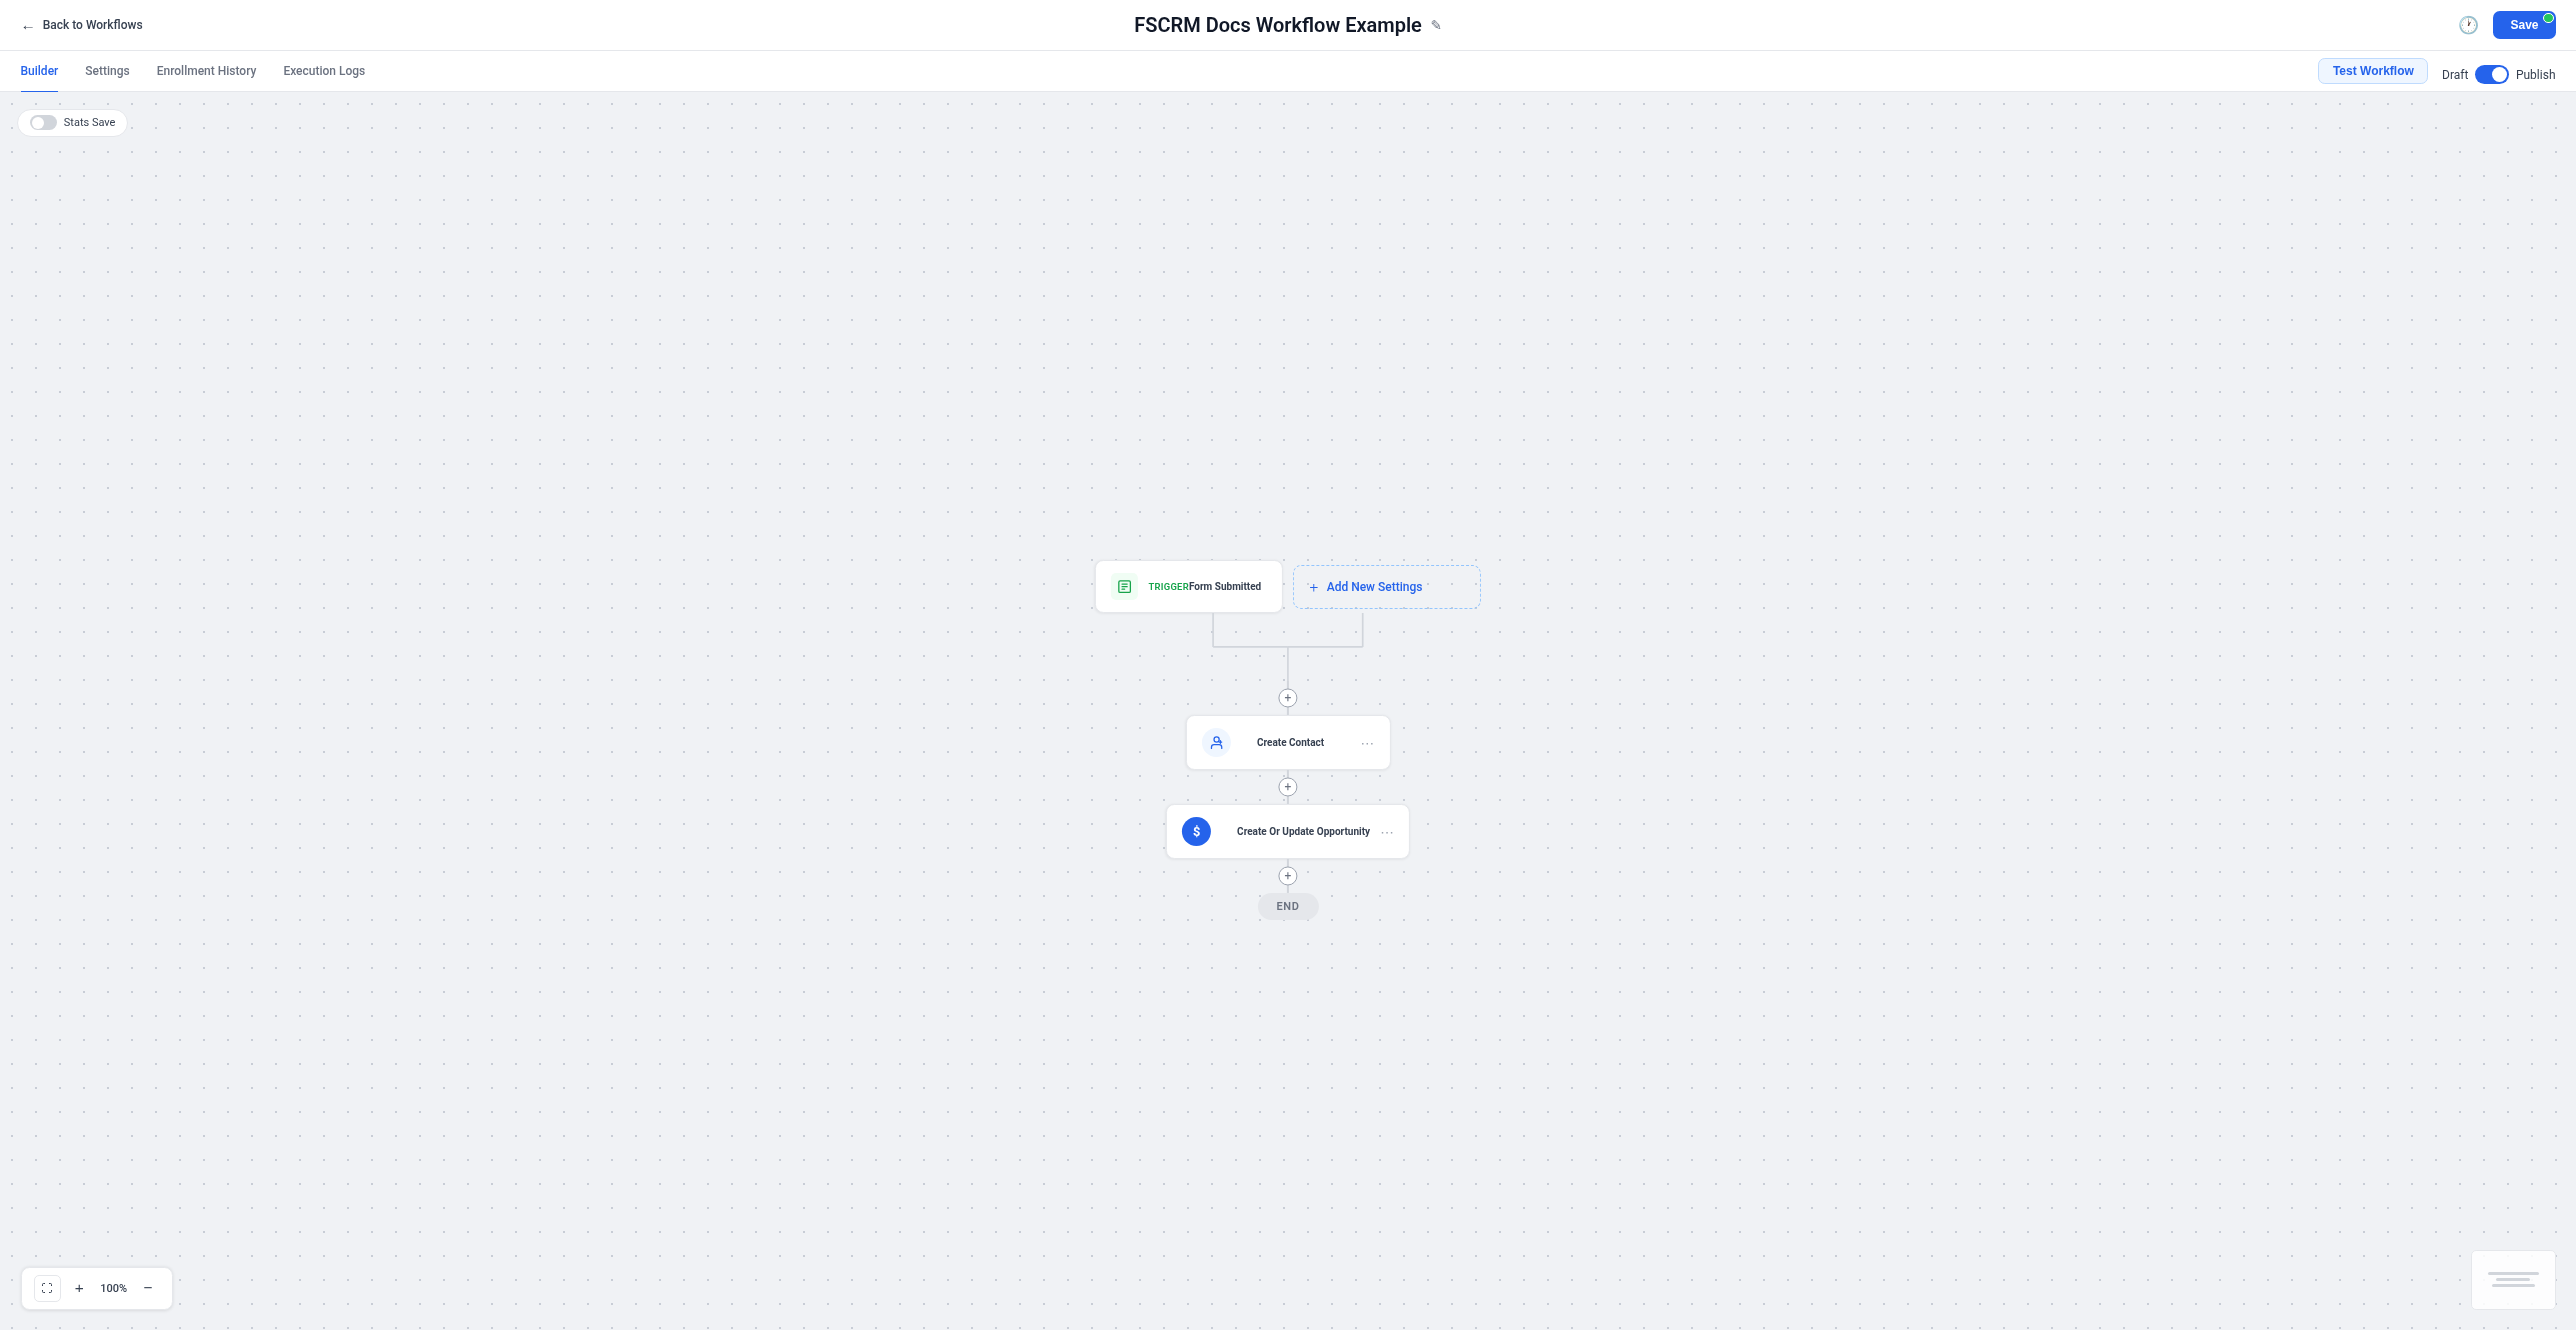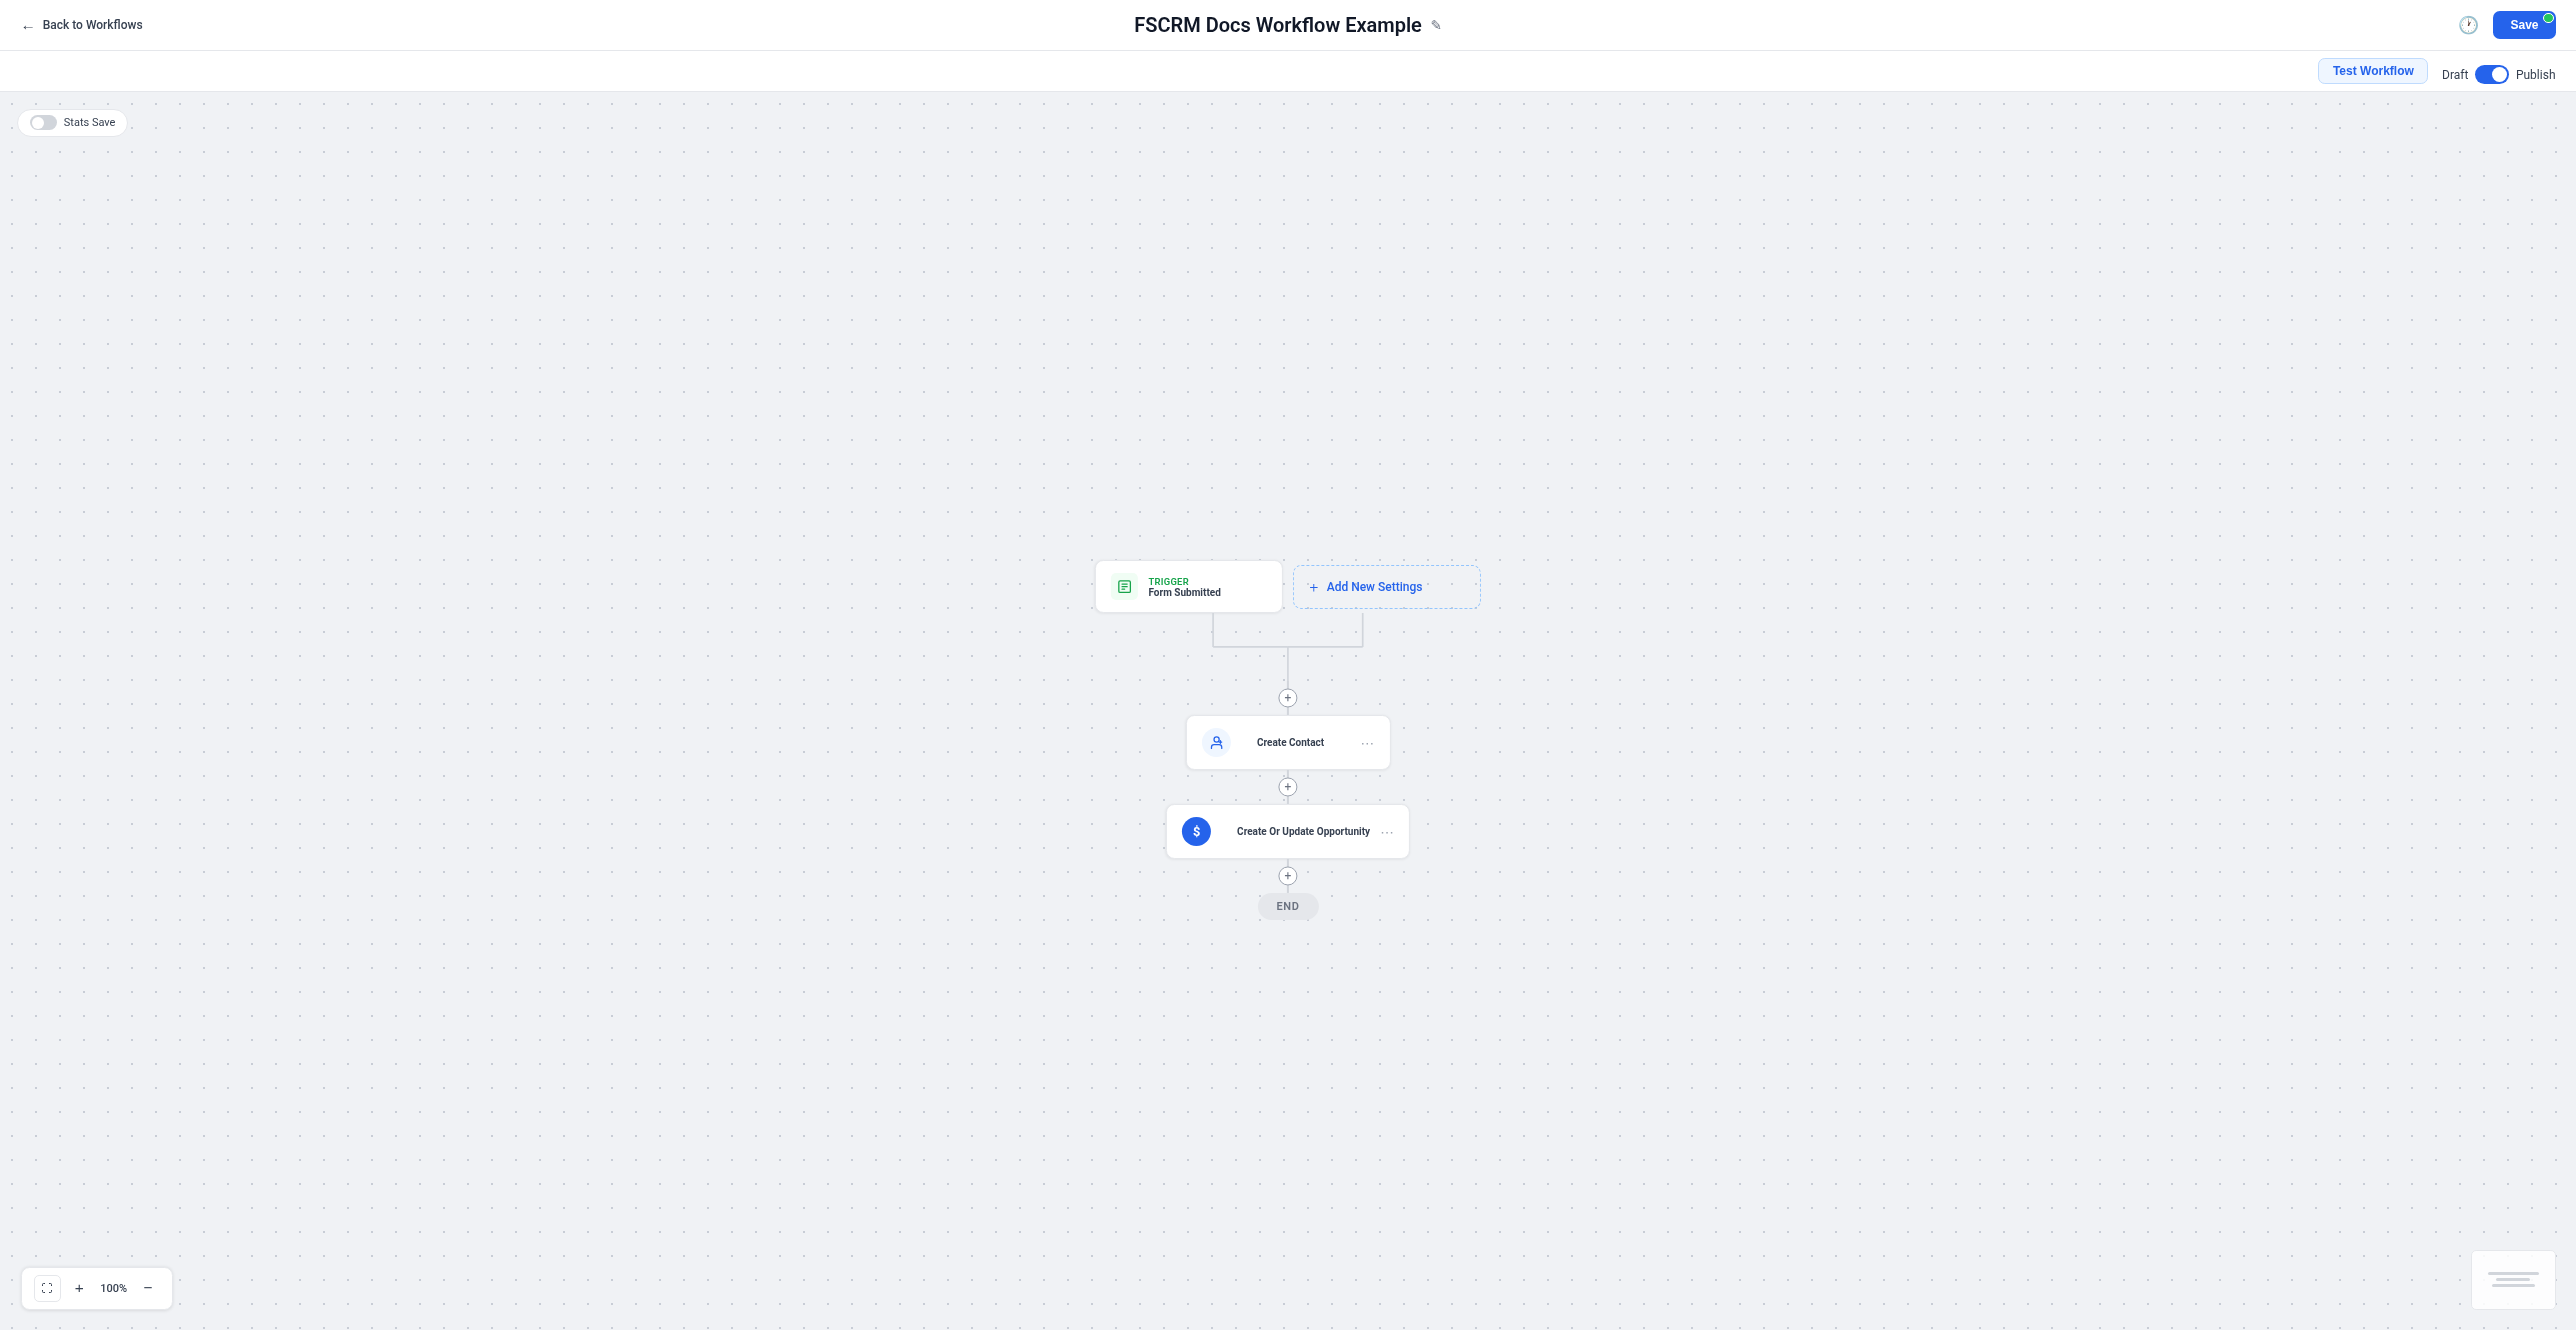--- a/index.html
+++ b/index.html
@@ -272,21 +272,21 @@
       height: 27px;
       background: #f0fdf4;
       border-radius: 5.1px;
       display: flex;
       align-items: center;
       justify-content: center;
       flex-shrink: 0;
     }
     .trigger-icon-wrap svg { color: #16a34a; }
 
-    .node-label-group { display: flex; flex-direction: column; justify-content: center; }
+    .node-label-group { display: flex; flex-direction: row; justify-content: center; }
     .node-label-top {
       font-size: 9.4px;
       color: #16a34a;
       font-weight: 600;
       text-transform: uppercase;
       letter-spacing: 0.03em;
     }
     .node-label-main {
       font-size: 10px;
       color: #374151;
@@ -427,20 +427,26 @@
     <span class="workflow-title">FSCRM Docs Workflow Example</span>
     <span class="edit-icon">✎</span>
   </div>
   <div class="header-right">
     <span class="history-icon">🕐</span>
     <button class="save-btn">Save</button>
   </div>
 </div>
 
 <div class="nav-tabs">
+  <div class="tabs-left">
+    <div class="tab active">Builder</div>
+    <div class="tab">Settings</div>
+    <div class="tab">Enrollment History</div>
+    <div class="tab">Execution Logs</div>
+  </div>
   <div class="tabs-right">
     <button class="test-workflow-btn">Test Workflow</button>
     <div class="draft-publish-toggle">
       <span>Draft</span>
       <div class="toggle-switch">
         <div class="toggle-knob"></div>
       </div>
       <span>Publish</span>
     </div>
   </div>

